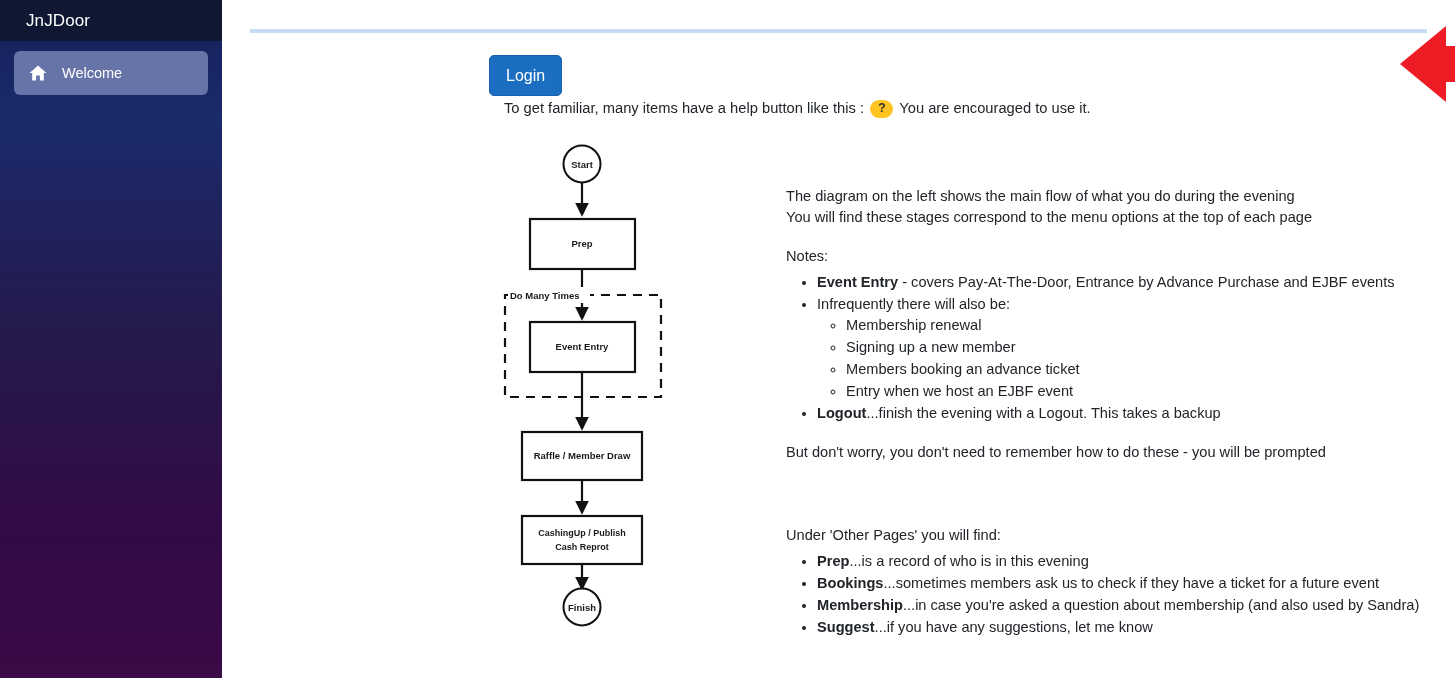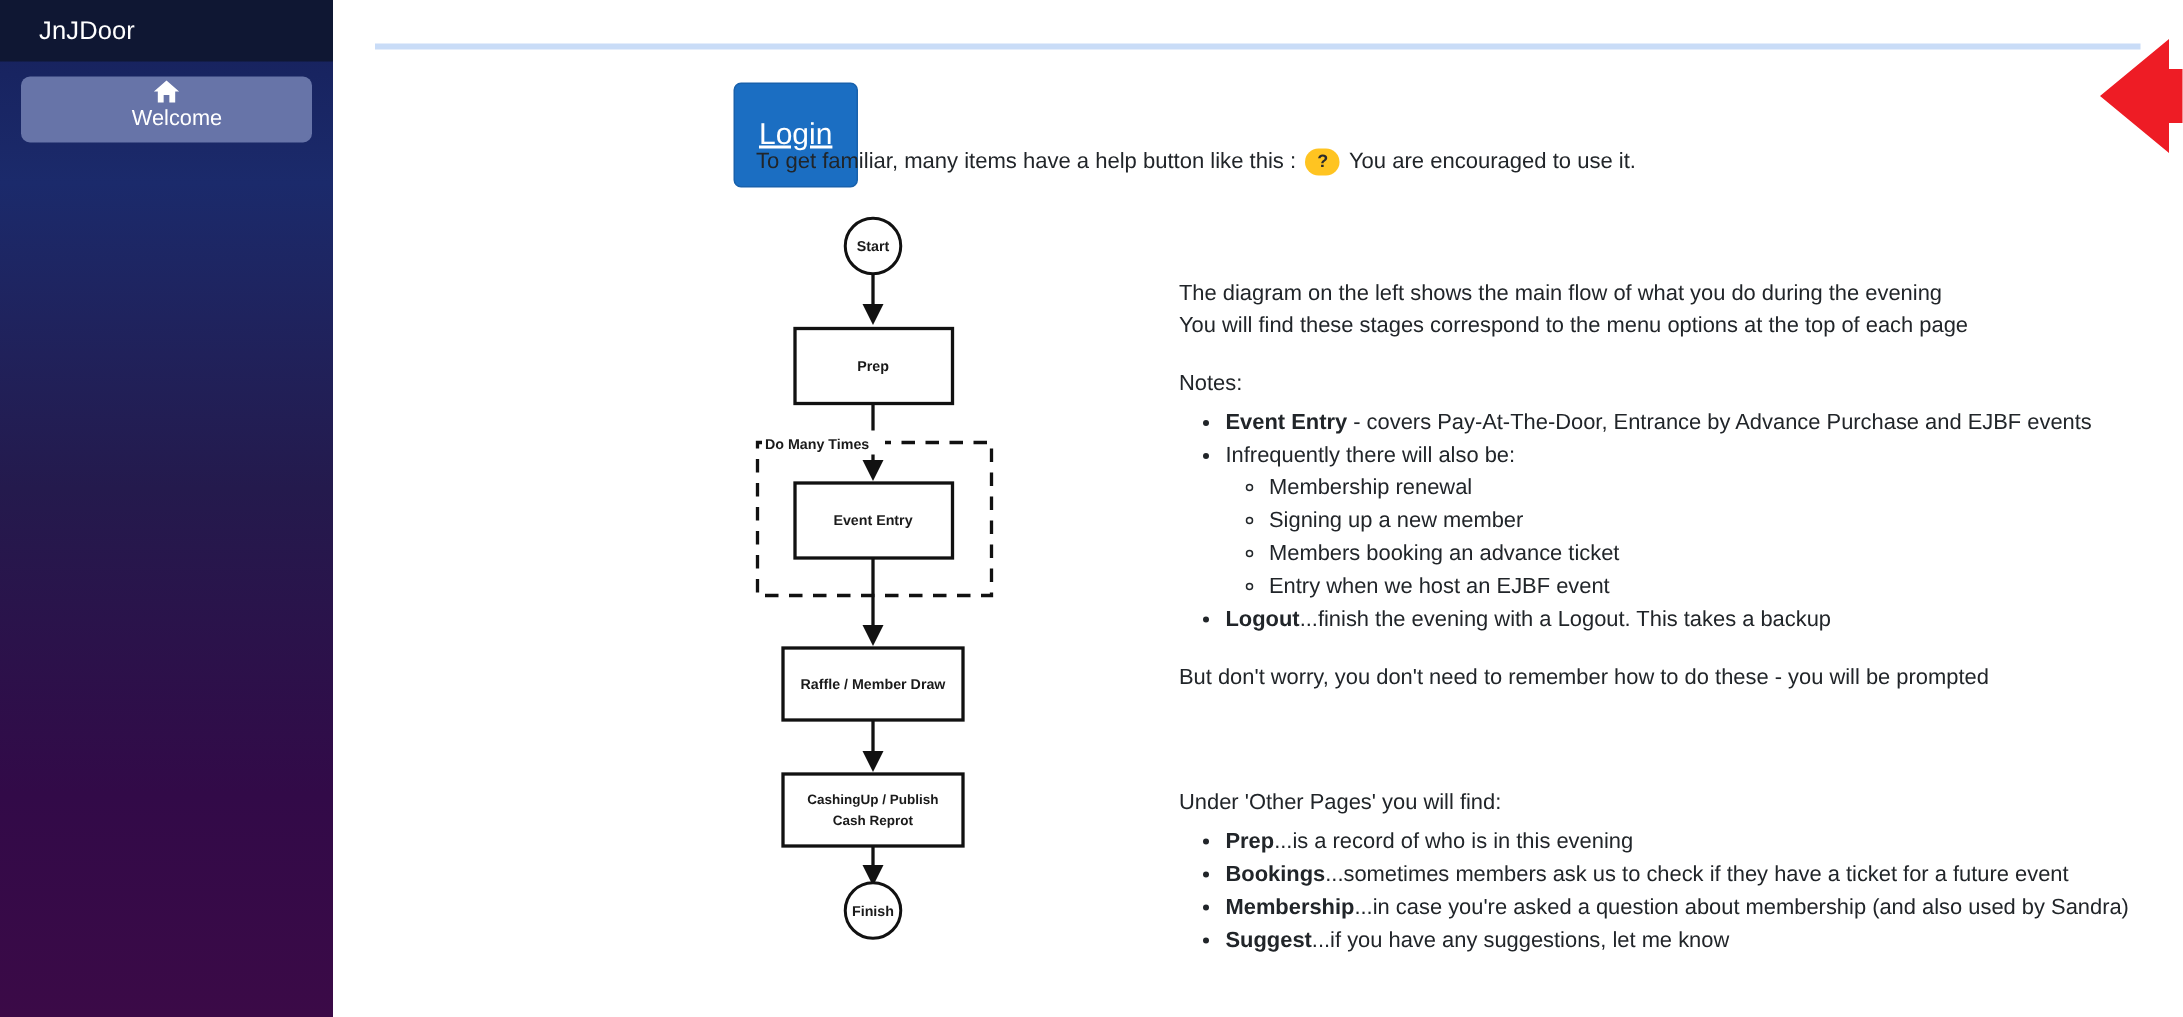--- a/index.html
+++ b/index.html
@@ -32,21 +32,21 @@
   }
   .nav-area { padding: 10px 0 0 0; }
   .nav-item {
     margin: 0 14px;
     height: 44px;
     border-radius: 6px;
     display: flex; align-items: center;
     padding-left: 14px;
     cursor: pointer;
   }
-  .nav-item.active { background: #6774a8; flex-direction: column; }
+  .nav-item.active { background: #6774a8; }
   .nav-icon {
     width: 20px; height: 20px;
     display: inline-flex; align-items: center; justify-content: center;
     margin-right: 14px;
   }
   .nav-label { color: #ffffff; font-size: 14.5px; }
 
   
   .main {
     flex: 1 1 auto;
@@ -72,28 +72,27 @@
     font-weight: 400;
     color: #212529;
     line-height: 1.2;
     margin: 0;
     white-space: nowrap;
   }
   .login-btn {
     background: #1b6ec2;
     border: 1px solid #1861ac;
     color: #ffffff;
-    font-size: 20px;
-    font-family: "Liberation Sans", sans-serif;
-    padding: 22px 16px;
+    font-size: 16px;
+    font-family: "Liberation Sans", sans-serif;
+    padding: 10px 16px;
     border-radius: 5px;
     cursor: pointer;
     margin-top: 3px;
     line-height: 1.2;
-    text-decoration: underline;
   }
 
   .intro {
     position: absolute;
     left: 282px; top: 97px;
     font-size: 14.7px;
     color: #212529;
     line-height: 22px;
   }
   .intro-line { display: block; white-space: nowrap; }

